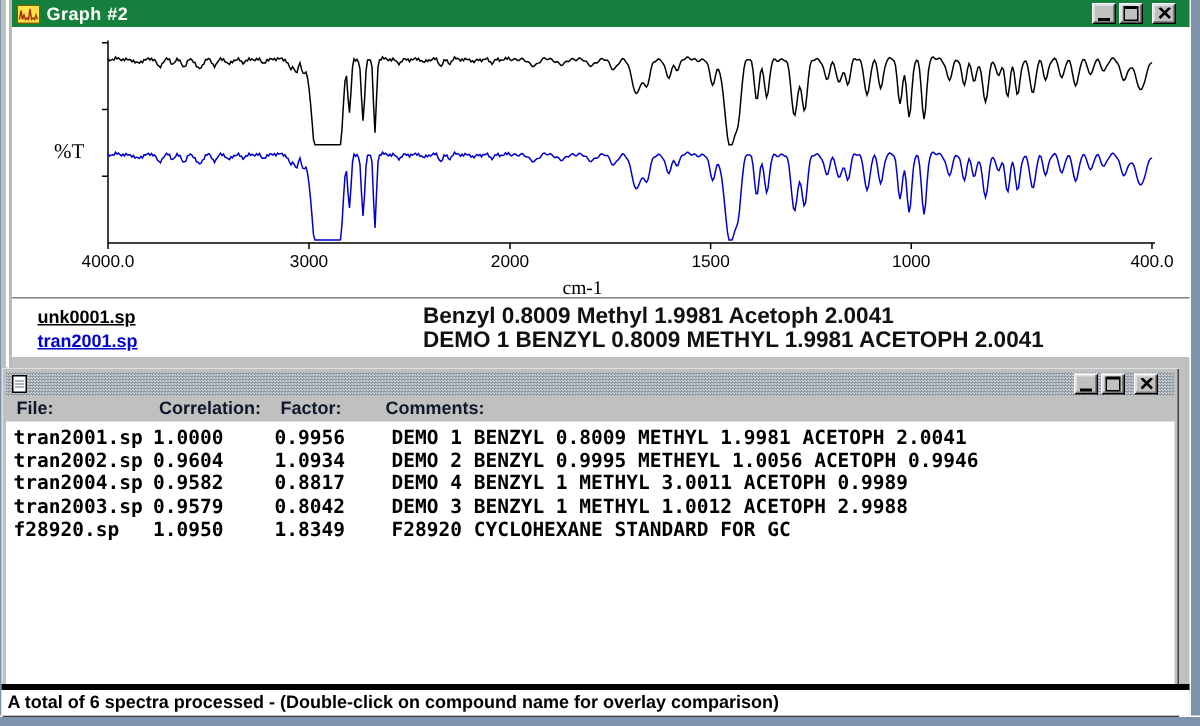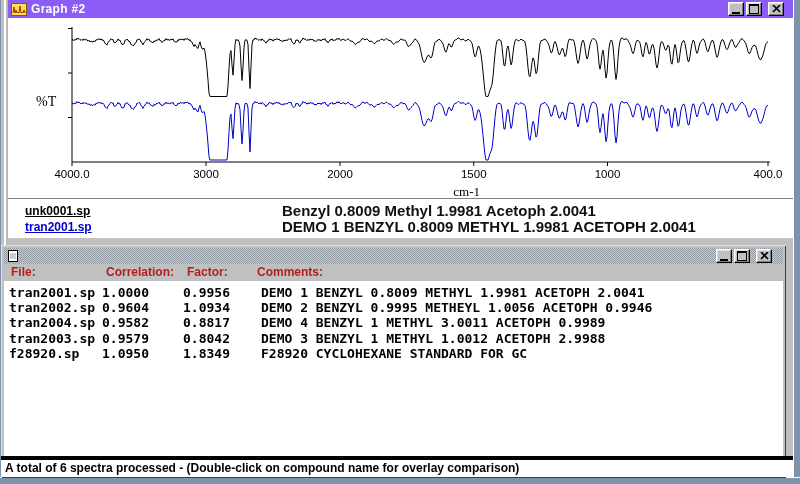--- a/index.html
+++ b/index.html
@@ -7,52 +7,52 @@
        font-family:"Liberation Sans",sans-serif;}
   
   .edge-left{position:absolute;left:0;top:0;width:8px;height:478px;
     background:linear-gradient(90deg,#7e93ab 0 1px,#c0c0c0 1px 4px,#ffffff 4px 6px,#b9b9b9 6px 8px);}
   .edge-right{position:absolute;right:0;top:0;width:7px;height:484px;
     background:linear-gradient(90deg,#ffffff 0 1px,#7e93ab 1px 100%);}
   .edge-bottom{position:absolute;left:0;bottom:0;width:800px;height:6px;background:#7e93ab;
     box-shadow:0 -1px 0 #ffffff;}
   
   .titlebar{position:absolute;left:0;right:0;height:18px;display:flex;align-items:center;padding-left:3px;box-sizing:border-box;}
-  .titlebar.active{background:#8b5cf6;}
+  .titlebar.active{background:#15803d;}
   .titlebar.inactive{background-image:conic-gradient(#c6ccd2 90deg,#929aa4 90deg 180deg,#c6ccd2 180deg 270deg,#929aa4 270deg);
     background-size:2px 2px;}
   .title-text{font-weight:bold;font-size:12px;color:#ffffff;margin-left:4px;letter-spacing:0.3px;white-space:nowrap;}
   .titlebar.inactive .title-text{color:#dde1e5;}
   .title-icon{display:inline-flex;}
   .winbtn{position:absolute;top:2px;width:16px;height:14px;background:#c0c0c0;
     border:1px solid;border-color:#ffffff #000000 #000000 #ffffff;
     box-shadow:inset -1px -1px 0 #808080,inset 1px 1px 0 #dfdfdf;
     display:flex;align-items:center;justify-content:center;box-sizing:border-box;}
   .g-min{width:8px;height:2px;background:#000;margin-top:7px;}
   .g-max{width:8px;height:7px;border:1px solid #000;border-top:2px solid #000;}
   
   #graph-win{position:absolute;left:8px;top:0;width:785px;height:238px;background:#ffffff;}
   #plot-area{position:absolute;left:0;top:18px;width:785px;height:180px;background:#fff;}
   #spectra-svg{position:absolute;left:0;top:0;}
   .axis-name{position:absolute;font-family:"Liberation Serif",serif;color:#000;}
   #ylab{left:28px;top:76px;font-size:14px;}
-  #xlab{left:352px;top:166px;width:120px;text-align:right;font-size:13px;}
+  #xlab{left:367px;top:166px;width:120px;text-align:left;font-size:13px;}
   
   #legend-panel{position:absolute;left:0;top:198px;width:785px;height:40px;background:#ffffff;
     border-top:1px solid #808080;box-shadow:0 1px 0 #ffffff inset;box-sizing:border-box;padding-top:4px;}
   .legend-row{position:relative;height:16px;line-height:16px;}
   .fname{position:absolute;left:17px;font-size:12px;font-weight:bold;text-decoration:underline;color:#000;}
   .fname.match{color:#0000cc;}
   .fdesc{position:absolute;left:274px;font-size:15px;color:#111;white-space:nowrap;font-weight:bold;}
   
   #compare-win{position:absolute;left:1px;top:245px;width:785px;height:233px;background:#c0c0c0;
     box-shadow:inset 1px 1px 0 #dfdfdf,inset -1px -1px 0 #404040;}
   #compare-win .titlebar{left:3px;right:3px;top:3px;height:16px;}
   #compare-header{position:absolute;left:3px;right:3px;top:19px;height:17px;background:#c0c0c0;}
-  .colhead{position:absolute;top:1px;font-size:12px;font-weight:bold;color:#b91c1c;}
+  .colhead{position:absolute;top:1px;font-size:12px;font-weight:bold;color:#0f172a;}
   #compare-body{position:absolute;left:3px;right:3px;top:36px;height:175px;background:#ffffff;
     overflow:hidden;padding-top:4px;box-sizing:border-box;}
   .trow{position:relative;height:15.2px;line-height:15.2px;font-family:"DejaVu Sans Mono",monospace;
     font-weight:bold;font-size:13px;color:#000;white-space:nowrap;}
   .trow span{position:absolute;top:0;}
   .c-file{left:5px;}  .c-corr{left:98px;}  .c-factor{left:179px;}  .c-comments{left:257px;}
   
   #black-line{position:absolute;left:1px;right:7px;top:456px;height:4px;background:#000;}
   #status-bar{position:absolute;left:1px;right:7px;top:460px;height:17px;background:#ffffff;
     font-size:12px;font-weight:bold;color:#000;line-height:17px;padding-left:4px;white-space:nowrap;overflow:hidden;}

